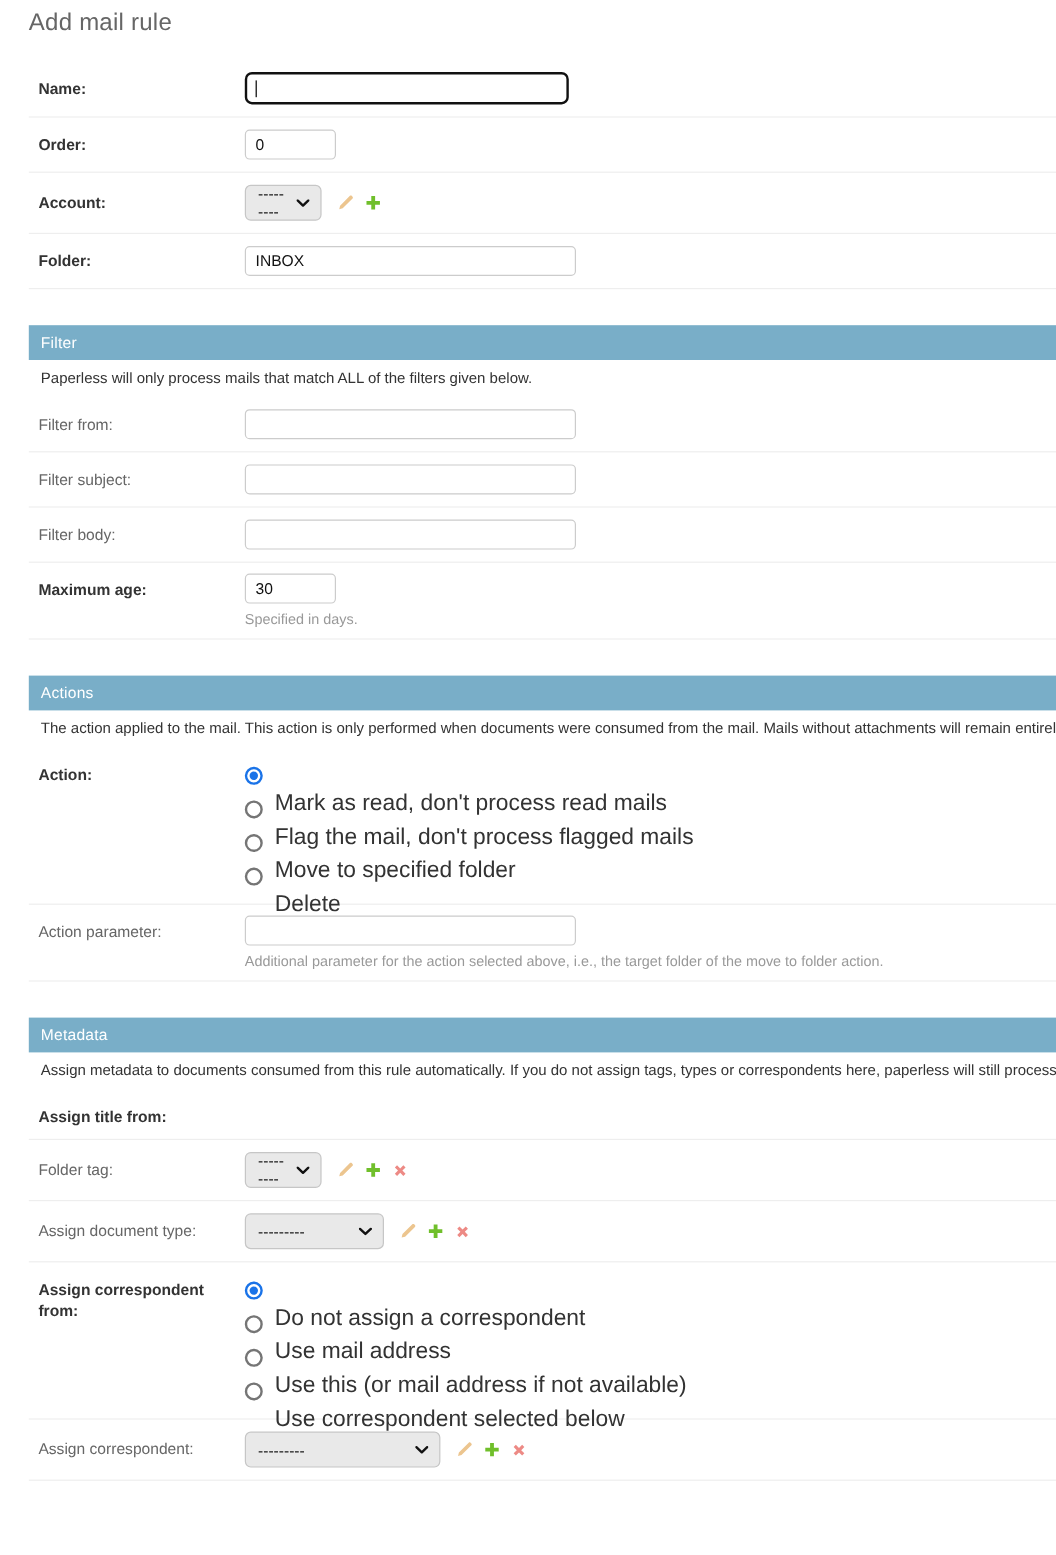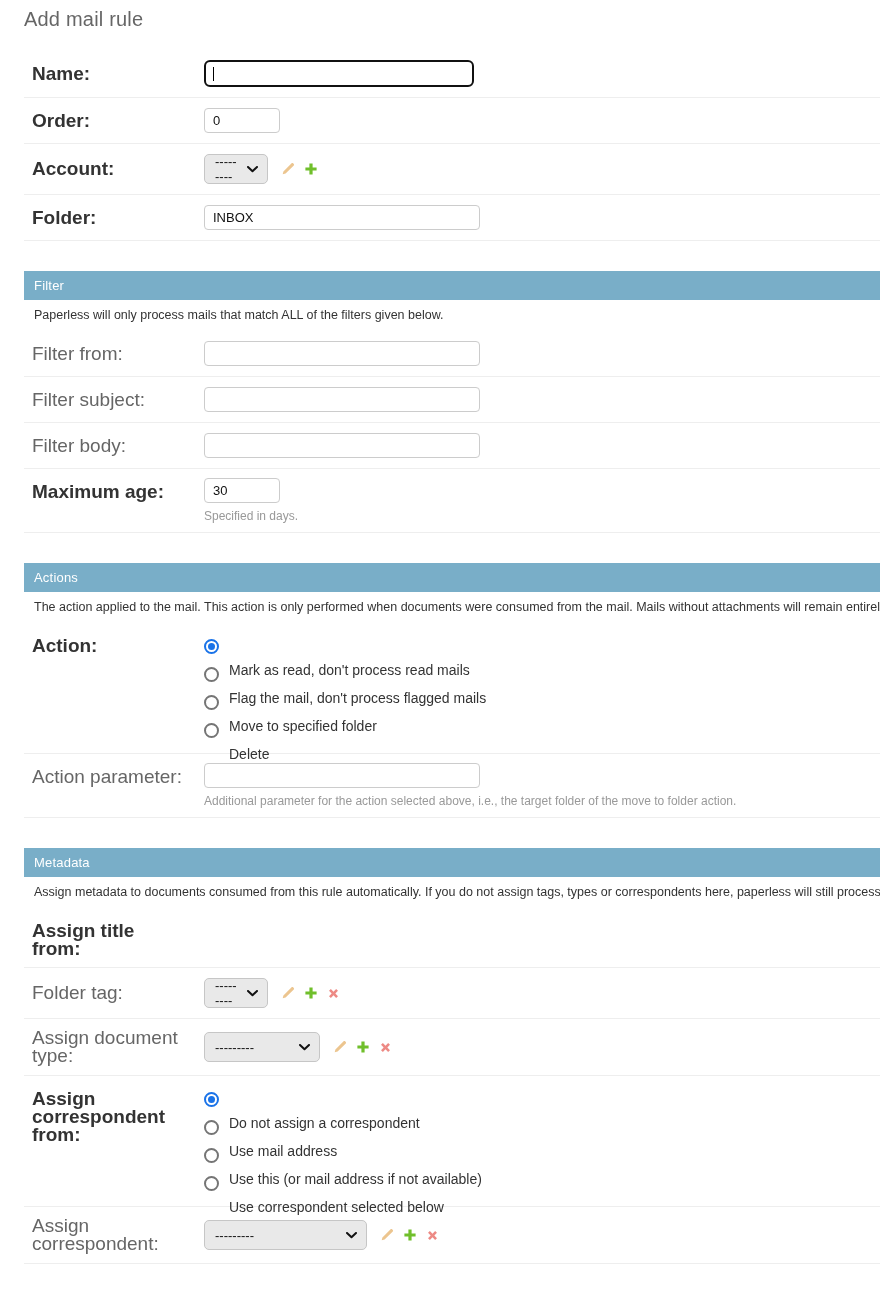--- a/index.html
+++ b/index.html
@@ -32,21 +32,21 @@
   .form-row {
     display: flex; align-items: center;
     padding: 10px 8px;
     border-bottom: 1px solid #eee;
   }
   .form-row.top { align-items: flex-start; padding: 9px 8px; }
   .form-row.top .flabel { padding-top: 5px; }
 
   .flabel {
     flex: 0 0 172px; padding-right: 20px;
-    color: #666; font-size: 19px; line-height: 18px;
+    color: #666; font-size: 13px; line-height: 18px;
   }
   .flabel.required { font-weight: bold; color: #333; }
 
   .field { display: flex; flex-direction: column; align-items: flex-start; }
   .field-inline { display: flex; align-items: center; }
 
   .text-input {
     width: 276px; height: 25px;
     border: 1px solid #ccc; border-radius: 4px;
     padding: 3px 8px; font-size: 13px; color: #111;
@@ -86,21 +86,21 @@
   .rb {
     width: 15px; height: 15px; border-radius: 50%;
     border: 2px solid #757575; margin-right: 10px;
     position: relative; flex: 0 0 auto; background: #fff;
   }
   .rb.checked { border-color: #1a73e8; }
   .rb.checked::after {
     content: ""; position: absolute; left: 2px; top: 2px;
     width: 7px; height: 7px; border-radius: 50%; background: #1a73e8;
   }
-  .rlabel { font-size: 14px; color: #333; margin-top: 47px; }
+  .rlabel { font-size: 19px; color: #333; margin-top: 47px; }
 
   .help {
     margin-top: 6px; color: #999; font-size: 12px;
     white-space: nowrap;
   }
 </style>
 </head>
 <body>
 
 <div id="content">

